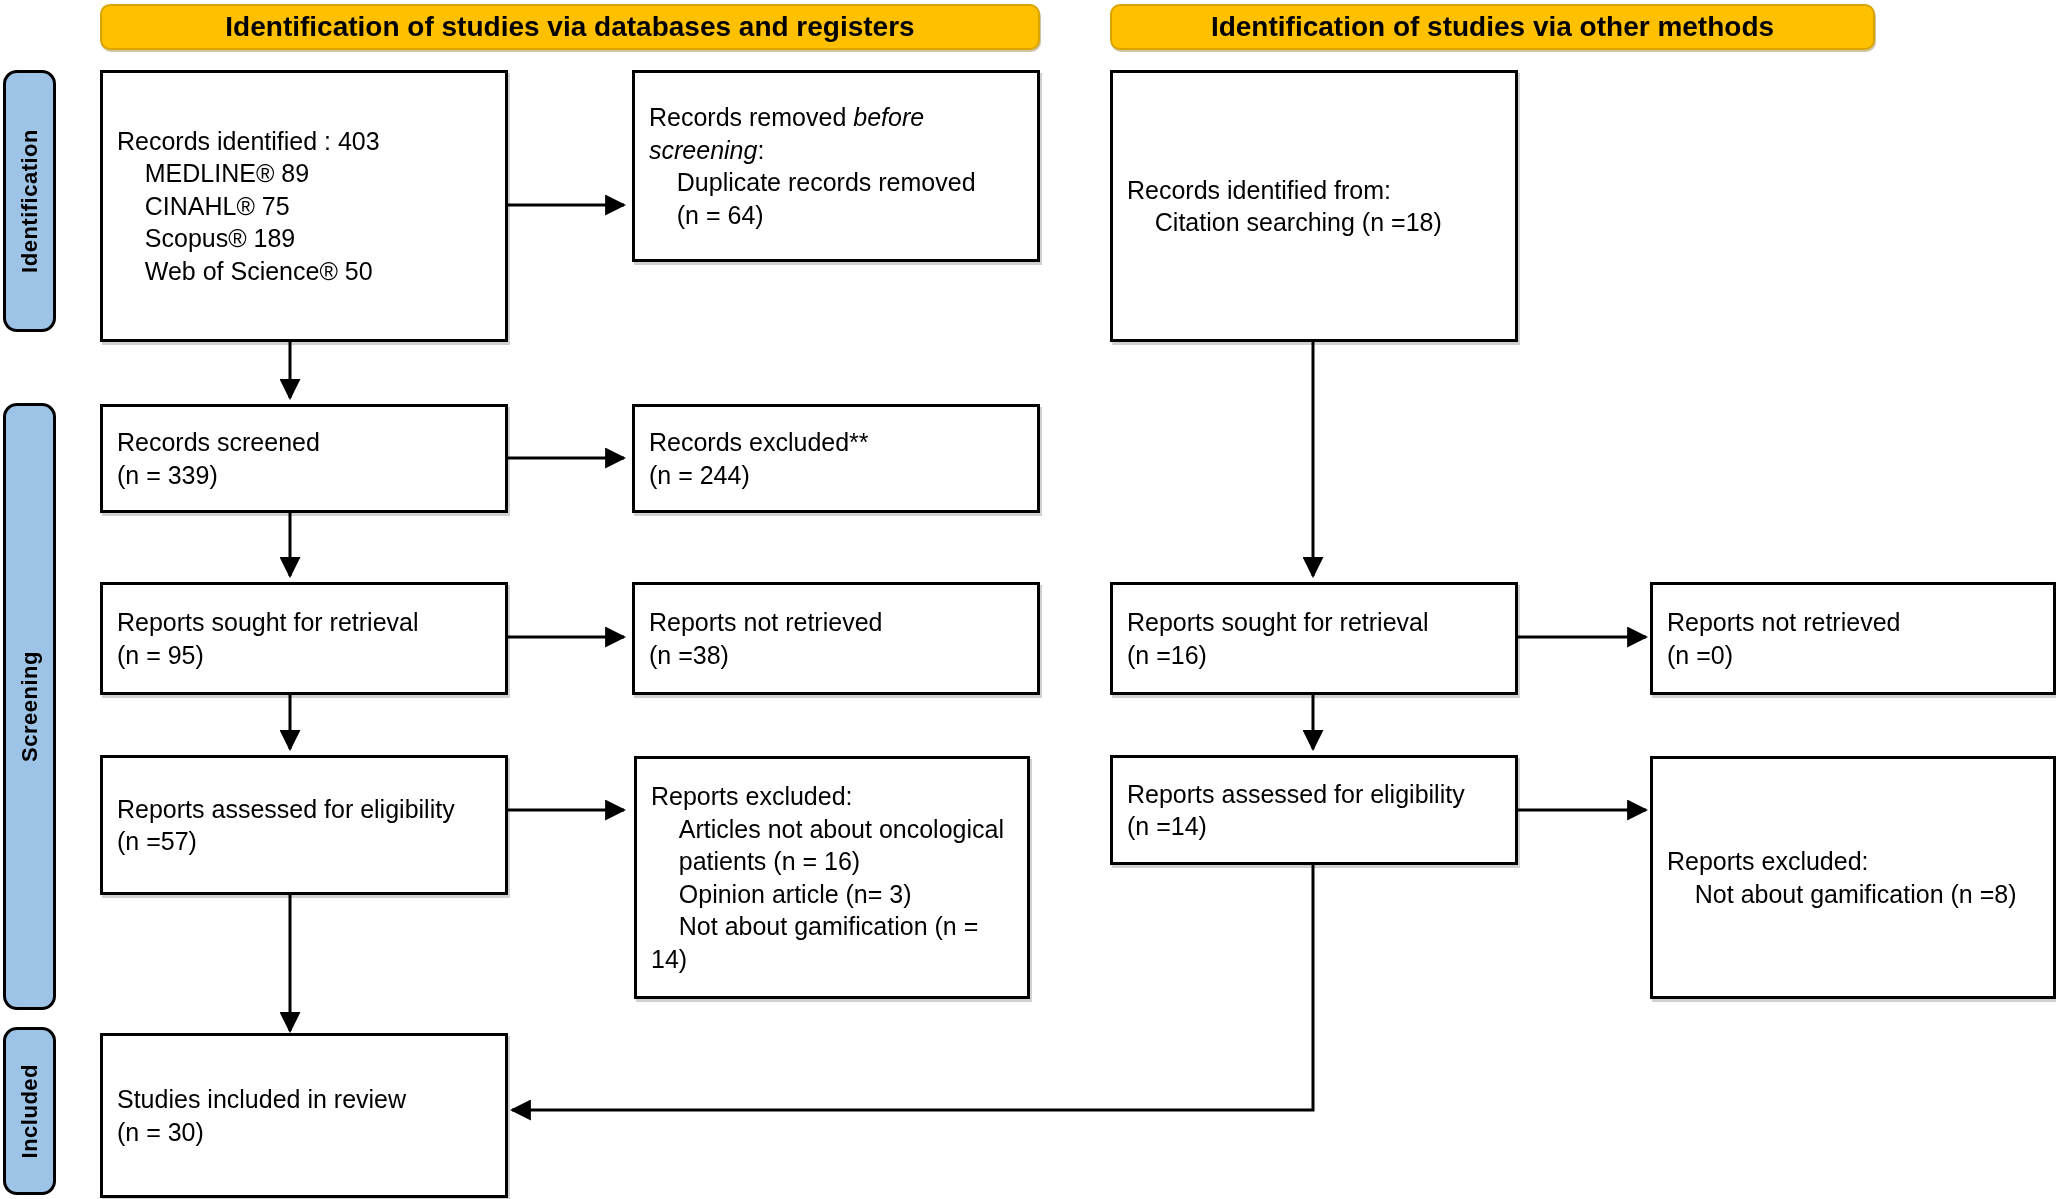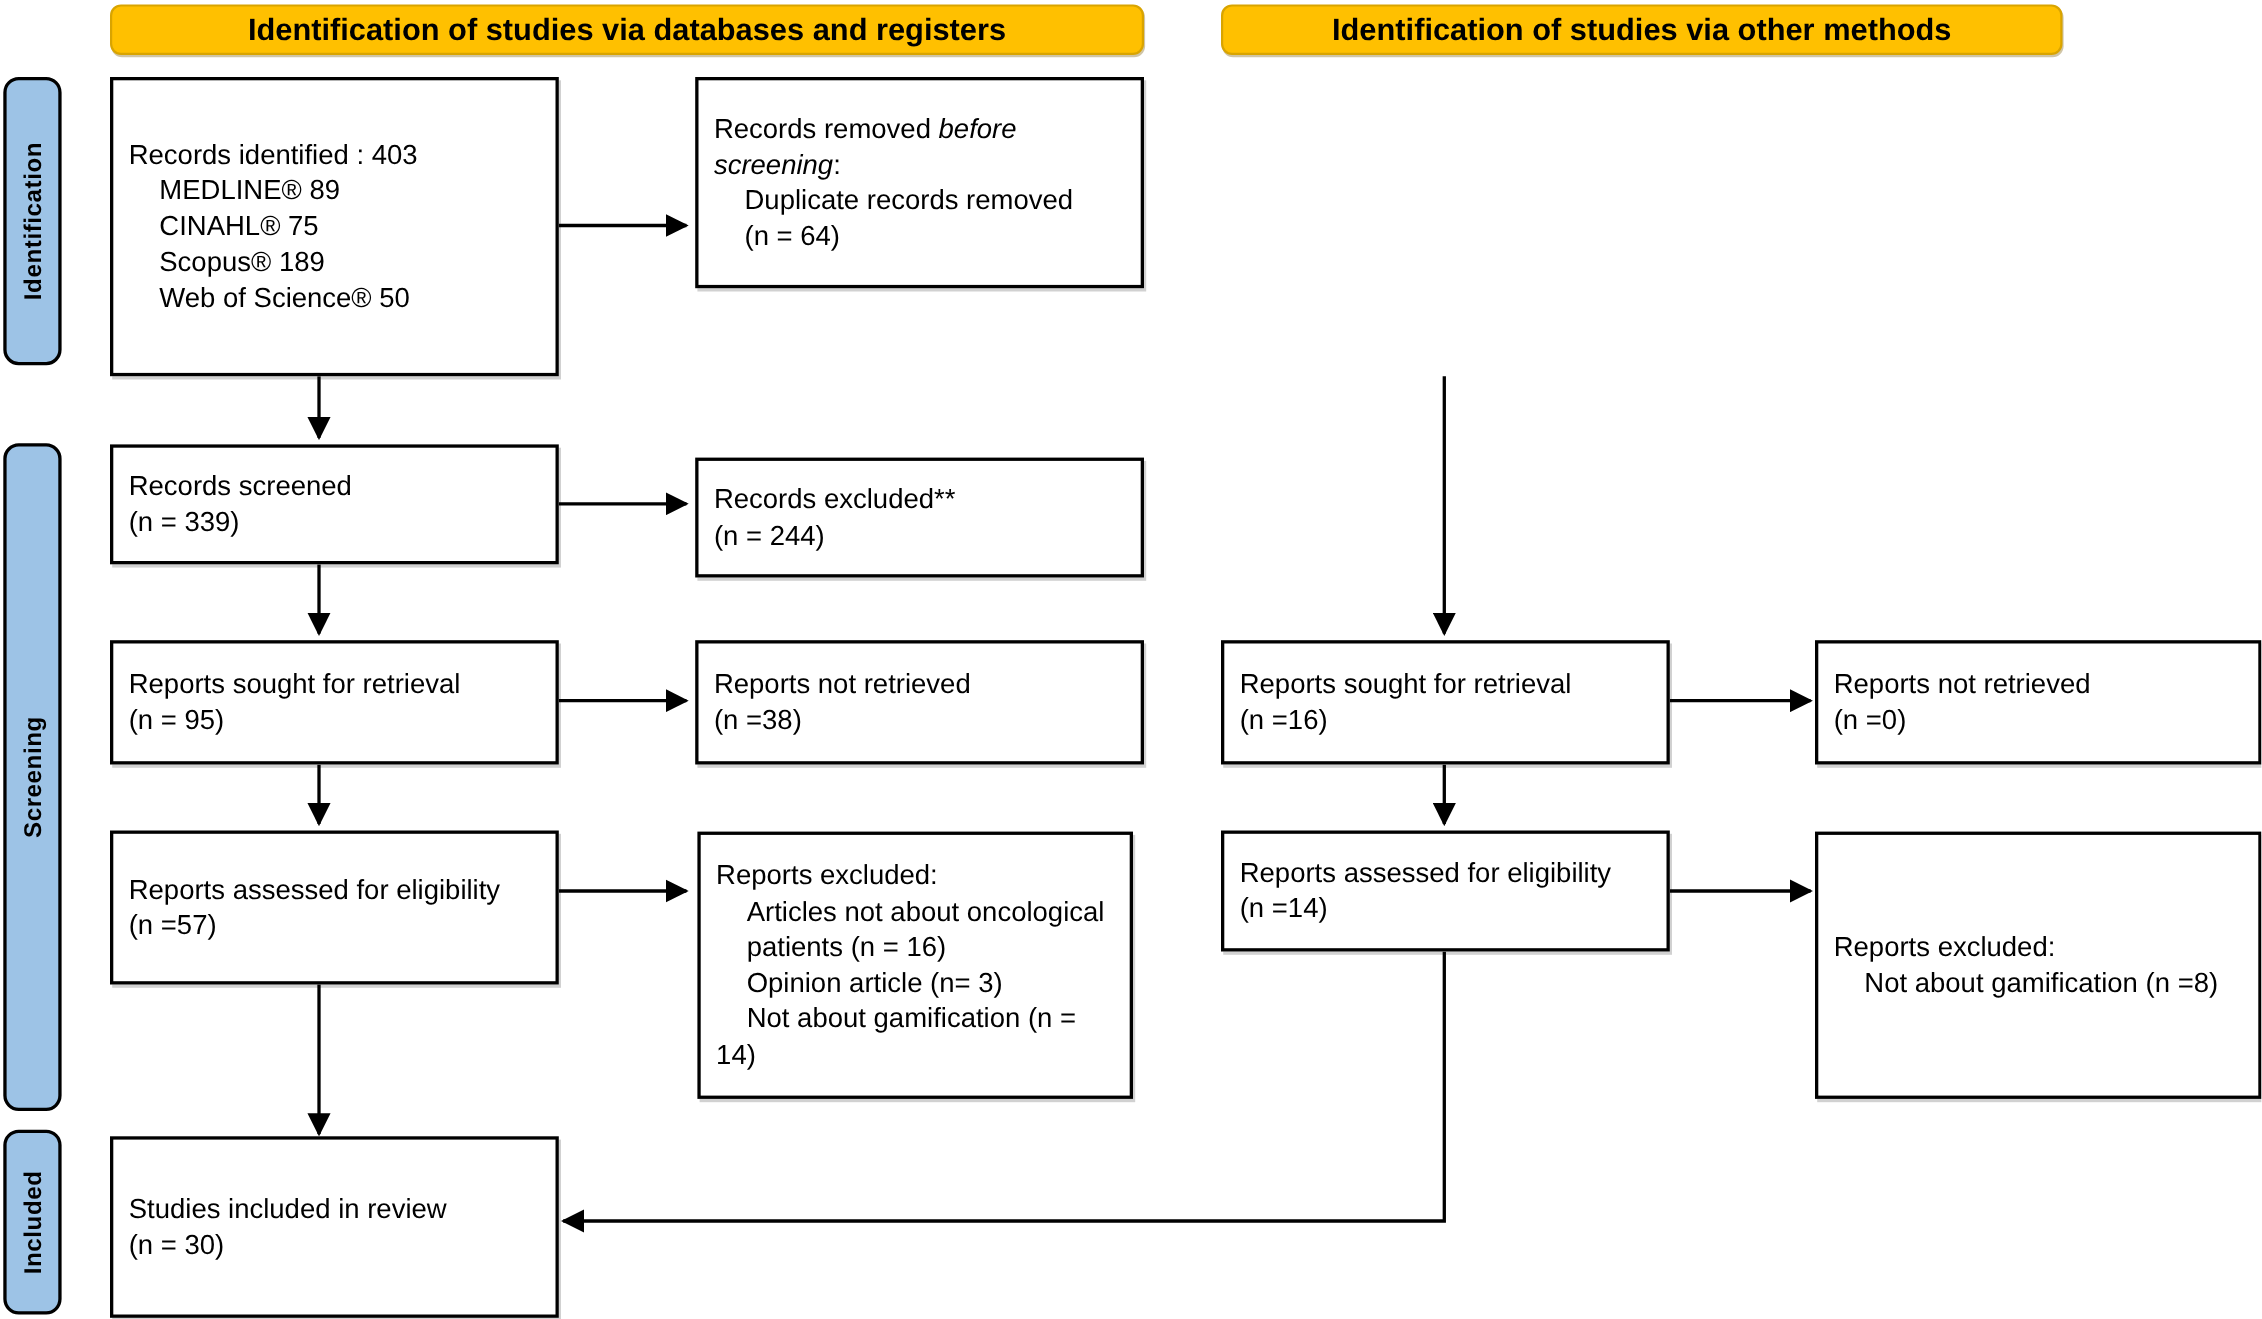--- a/index.html
+++ b/index.html
@@ -137,21 +137,21 @@
 <em>screening</em><span>:</span>
 <span>    Duplicate records removed</span>
 <span>    (n = 64)</span></div>
   </div>
 
   <div class="flow-box" style="left:100px;top:404px;width:408px;height:109px;">
     <div class="box-text"><span>Records screened</span>
 <span>(n = 339)</span></div>
   </div>
 
-  <div class="flow-box" style="left:632px;top:416px;width:408px;height:109px;">
+  <div class="flow-box" style="left:632px;top:404px;width:408px;height:109px;">
     <div class="box-text"><span>Records excluded**</span>
 <span>(n = 244)</span></div>
   </div>
 
   <div class="flow-box" style="left:100px;top:582px;width:408px;height:113px;">
     <div class="box-text"><span>Reports sought for retrieval</span>
 <span>(n = 95)</span></div>
   </div>
 
   <div class="flow-box" style="left:632px;top:582px;width:408px;height:113px;">
@@ -170,20 +170,24 @@
 <span>    patients (n = 16)</span>
 <span>    Opinion article (n= 3)</span>
 <span>    Not about gamification (n = 14)</span></div>
   </div>
 
   <div class="flow-box" style="left:100px;top:1033px;width:408px;height:165px;">
     <div class="box-text"><span>Studies included in review</span>
 <span>(n = 30)</span></div>
   </div>
 
+  <div class="flow-box" style="left:1110px;top:70px;width:408px;height:272px;">
+    <div class="box-text"><span>Records identified from:</span>
+<span>    Citation searching (n =18)</span></div>
+  </div>
 
   <div class="flow-box" style="left:1110px;top:582px;width:408px;height:113px;">
     <div class="box-text"><span>Reports sought for retrieval</span>
 <span>(n =16)</span></div>
   </div>
 
   <div class="flow-box" style="left:1650px;top:582px;width:406px;height:113px;">
     <div class="box-text"><span>Reports not retrieved</span>
 <span>(n =0)</span></div>
   </div>

